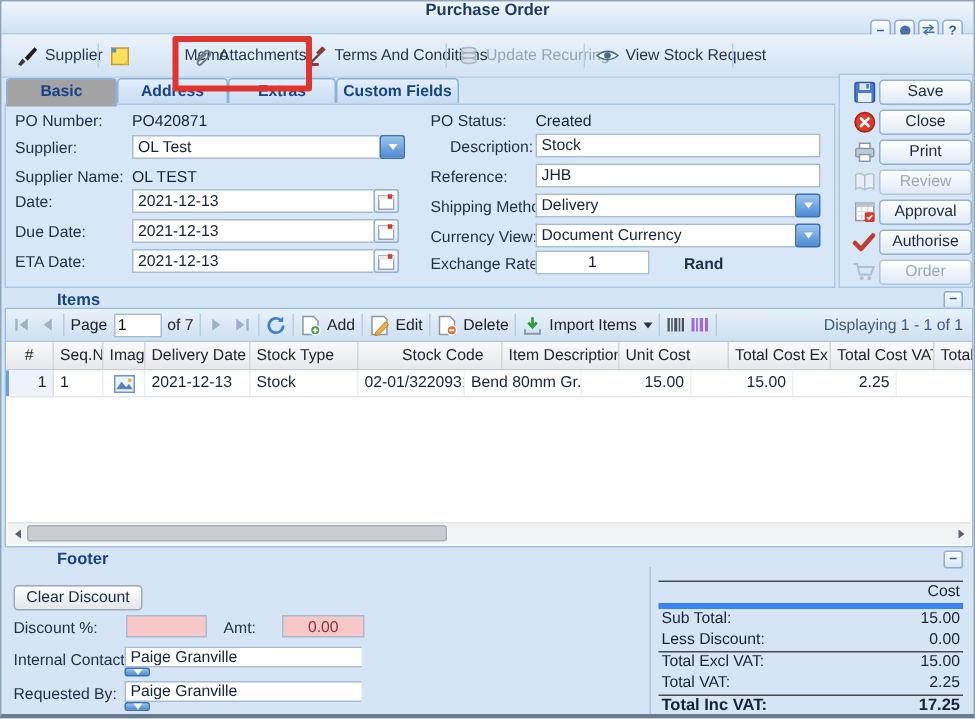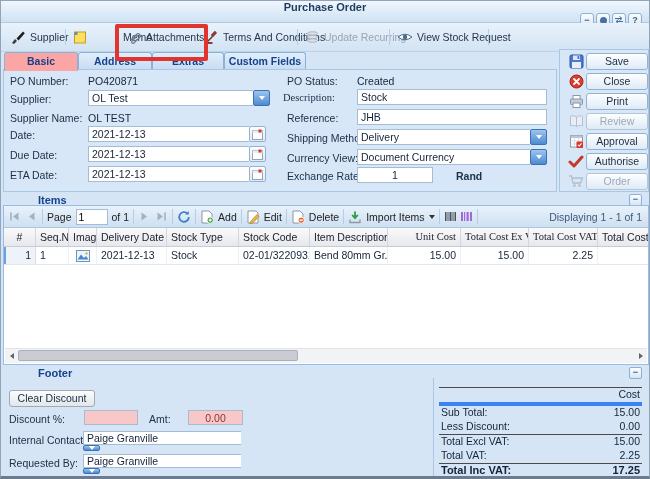--- a/index.html
+++ b/index.html
@@ -19,21 +19,21 @@
   
   .tbar{left:0;top:22px;right:0;height:28px;background:linear-gradient(#e9f2fb,#d2e3f3);
         border-bottom:1px solid #bcd2e8;}
   .tbtn{position:absolute;top:5px;height:18px;display:flex;align-items:center;gap:4px;color:#26364a;white-space:nowrap;}
   .tbtn.disabled{color:#98a5b4;}
   .tsep{position:absolute;top:6px;width:1px;height:16px;background:#b7cde3;}
   .redbox{left:114px;top:23px;width:85px;height:29px;border:4px solid #e1342e;border-radius:2px;z-index:40;pointer-events:none;}
   
   .tab{position:absolute;top:51px;height:16px;border:1px solid #8db2d8;border-bottom:none;border-radius:3px 3px 0 0;
        background:linear-gradient(#e2eefb,#c8dcf2);color:#15428b;font-weight:bold;text-align:center;line-height:16px;}
-  .tab.active{background:#fca5a5;height:18px;z-index:5;}
+  .tab.active{background:#a3a3a3;height:18px;z-index:5;}
   
   .panel{background:#d7e7f7;border:1px solid #aac7e2;box-sizing:border-box;}
   .lbl{position:absolute;white-space:nowrap;color:#20324a;}
   .val{position:absolute;white-space:nowrap;color:#14243a;}
   .input{position:absolute;box-sizing:border-box;border:1px solid #a5bdd4;background:#fff;
          font-family:inherit;font-size:10.5px;color:#14243a;padding:0 3px;height:16px;}
   .combo{position:absolute;display:flex;height:16px;}
   .combo .cin{box-sizing:border-box;border:1px solid #a5bdd4;border-right:none;background:#fff;flex:1;
               font-family:inherit;font-size:10.5px;color:#14243a;padding:0 3px;height:16px;min-width:0;}
   .trigger{width:17px;height:16px;box-sizing:border-box;border:1px solid #3a72b4;border-radius:2px;
@@ -56,21 +56,21 @@
   .gtbar{position:absolute;left:0;top:0;right:0;height:22px;background:linear-gradient(#e8f2fb,#cfe0f1);
          border-bottom:1px solid #aac7e2;display:flex;align-items:center;padding:0 4px;box-sizing:border-box;}
   .gtbar .gsep{width:1px;height:15px;background:#b7cde3;margin:0 4px;flex:none;}
   .gbtn{display:flex;align-items:center;gap:4px;color:#222;white-space:nowrap;flex:none;}
   .pginput{width:26px;height:14px;border:1px solid #a5bdd4;font-family:inherit;font-size:10.5px;padding:0 2px;margin:0 4px;}
   .displaying{margin-left:auto;color:#3d5a78;padding-right:2px;white-space:nowrap;}
   .ghead{position:absolute;left:0;top:22px;right:0;height:19px;display:flex;
          background:linear-gradient(#fafafa,#e7e8ec);border-bottom:1px solid #c5cdd6;box-sizing:border-box;}
   .gh{box-sizing:border-box;border-right:1px solid #cfd8e2;padding:0 4px;line-height:18px;color:#223;
       overflow:hidden;white-space:nowrap;flex:none;}
-  .gh.r{text-align:right;font-family:Liberation Serif, serif;}
+  .gh.r{}
   .grow{position:absolute;left:0;top:41px;right:0;height:17px;display:flex;background:#fff;border-bottom:1px solid #e4e8ee;}
   .gc{box-sizing:border-box;border-right:1px solid #edf0f4;padding:0 4px;line-height:16px;color:#14243a;
       overflow:hidden;white-space:nowrap;flex:none;}
   .gc.r{text-align:right;}
   .numcell{background:#eef3fa;border-right:1px solid #d6dde6;text-align:right;}
   .rowfocus{position:absolute;left:0;top:0;width:2px;height:17px;background:#6f9fd8;}
   .hscroll{position:absolute;left:1px;right:1px;bottom:1px;height:14px;background:#f2f3f5;border-top:1px solid #e2e4e8;}
   .harrow{position:absolute;top:0;width:13px;height:13px;display:flex;align-items:center;justify-content:center;}
   .tri-l{width:0;height:0;border-top:3.5px solid transparent;border-bottom:3.5px solid transparent;border-right:4.5px solid #5a6570;}
   .tri-r{width:0;height:0;border-top:3.5px solid transparent;border-bottom:3.5px solid transparent;border-left:4.5px solid #5a6570;}
@@ -212,21 +212,21 @@
           <rect x="0.5" y="1.5" width="10" height="9" fill="#fff" stroke="#98a4b2"></rect>
           <rect x="0.5" y="1.5" width="10" height="2.5" fill="#e8eef4"></rect>
           <rect x="6.5" y="0.5" width="3" height="3" fill="#d8372a"></rect>
         </svg>
       </span>
     </div>
 
     <span class="lbl" style="left:283px;top:5px;">PO Status:</span>
     <span class="val" style="left:353px;top:5px;">Created</span>
 
-    <span class="lbl" style="left:279px;top:22px;font-family:Liberation Serif, serif;">Description:</span>
+    <span class="lbl" style="left:296px;top:22px;">Description:</span>
     <input class="input" style="left: 353px; top: 19px; width: 190px;" value="Stock">
 
     <span class="lbl" style="left:283px;top:42px;">Reference:</span>
     <input class="input" style="left: 353px; top: 39px; width: 190px;" value="JHB">
 
     <span class="lbl" style="left:283px;top:62px;">Shipping Method:</span>
     <div class="combo" style="left:353px;top:59px;width:190px;">
       <input class="cin" value="Delivery" style="">
       <span class="trigger">
           <span class="car"></span>
@@ -323,21 +323,21 @@
           </svg>
       </span>
       <span class="gbtn" style="margin-left:4px;">
         <svg width="13" height="13" viewBox="0 0 13 13">
             <path d="M9.5 2.5 L4 6.5 L9.5 10.5 Z" fill="#9fb1c6"></path>
           </svg>
       </span>
       <span class="gsep"></span>
       <span class="gbtn">Page</span>
       <input class="pginput" value="1" style="">
-      <span class="gbtn">of 1</span>
+      <span class="gbtn">of 7</span>
       <span class="gsep"></span>
       <span class="gbtn">
         <svg width="13" height="13" viewBox="0 0 13 13">
             <path d="M3.5 2.5 L9 6.5 L3.5 10.5 Z" fill="#9fb1c6"></path>
           </svg>
       </span>
       <span class="gbtn" style="margin-left:4px;">
         <svg width="13" height="13" viewBox="0 0 13 13">
             <path d="M10 2.5 V10.5" stroke="#9fb1c6" stroke-width="1.6"></path>
             <path d="M2.5 2.5 L8 6.5 L2.5 10.5 Z" fill="#9fb1c6"></path>
@@ -410,21 +410,21 @@
       <span class="gsep"></span>
       <span class="displaying">Displaying 1 - 1 of 1</span>
     </div>
 
     <div class="ghead">
       <span class="gh" style="width:32px;text-align:center;">#</span>
       <span class="gh" style="width:33px;">Seq.No</span>
       <span class="gh" style="width:28px;">Image</span>
       <span class="gh" style="width:70px;">Delivery Date</span>
       <span class="gh" style="width:72px;">Stock Type</span>
-      <span class="gh" style="width:71px;">Stock Code</span>
+      <span class="gh" style="width:71px;margin-left:25px;">Stock Code</span>
       <span class="gh" style="width:78px;">Item Description</span>
       <span class="gh r" style="width:73px;">Unit Cost</span>
       <span class="gh r" style="width:68px;">Total Cost Ex VAT</span>
       <span class="gh r" style="width:69px;">Total Cost VAT</span>
       <span class="gh" style="flex:1;border-right:none;">Total Cost I</span>
     </div>
 
     <div class="grow">
       <span class="rowfocus"></span>
       <span class="gc numcell" style="width:32px;">1</span>

